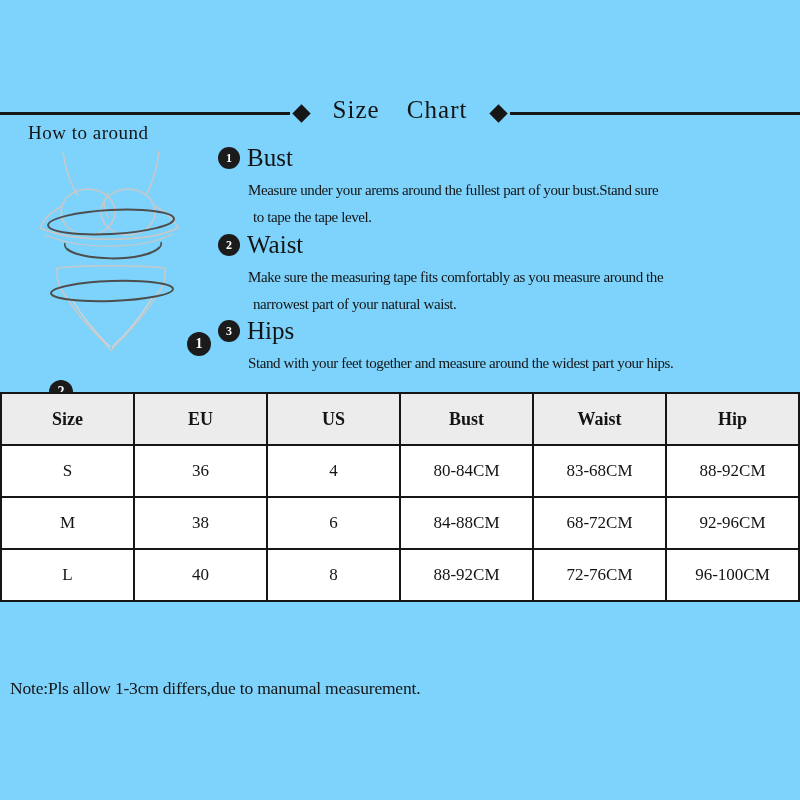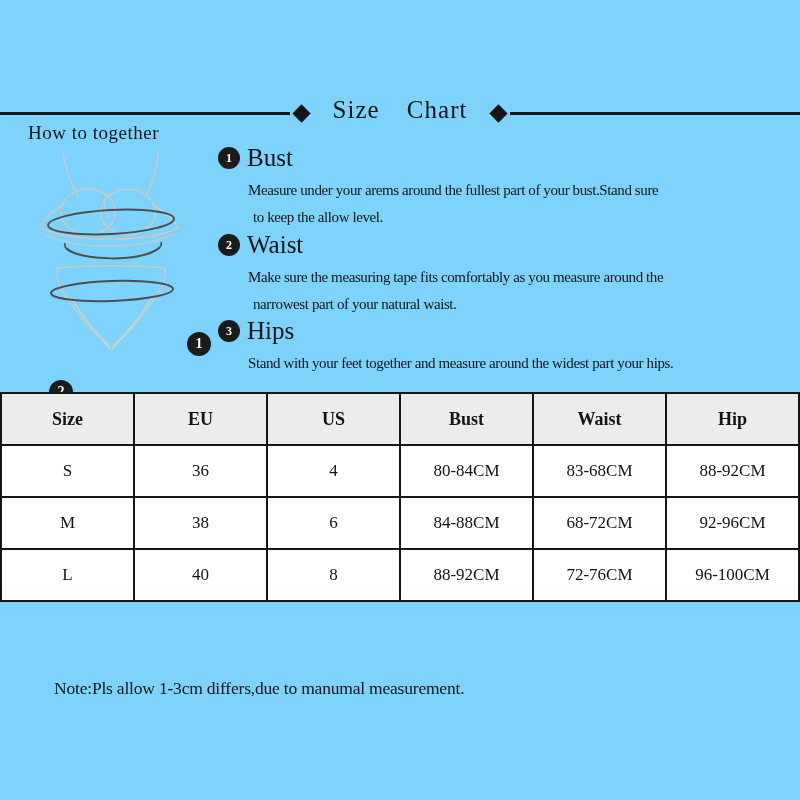--- a/index.html
+++ b/index.html
@@ -104,37 +104,36 @@
   }
   .size-table td { font-size: 17px; background: #ffffff; }
 
   
   .note {
     position: absolute;
     left: 10px; top: 678px;
     font-size: 17.5px;
     letter-spacing: -0.2px;
     white-space: nowrap;
-    margin-left: 44px;
   }
 </style>
 </head>
 <body>
 
 <div class="page">
 
   <div class="header-rule">
     <div class="rule-line"></div>
     <div class="diamond"></div>
     <div class="page-title">Size Chart</div>
     <div class="diamond"></div>
     <div class="rule-line"></div>
   </div>
 
-  <div class="htm-title">How to together</div>
+  <div class="htm-title">How to around</div>
 
   <div class="figure-wrap">
     <svg width="195" height="222" viewBox="0 0 195 222" fill="none" xmlns="http://www.w3.org/2000/svg">
 
       <path d="M 48 14 C 50 30 55 45 63 58" stroke="#c8c8c8" stroke-width="1.6"></path>
       <path d="M 144 13 C 142 30 138 45 131 58" stroke="#c8c8c8" stroke-width="1.6"></path>
 
       <ellipse cx="73" cy="74" rx="27" ry="23" stroke="#c8c8c8" stroke-width="1.6"></ellipse>
       <ellipse cx="113" cy="74" rx="27" ry="23" stroke="#c8c8c8" stroke-width="1.6"></ellipse>
       <path d="M 93 54 C 88 63 88 72 94 80" stroke="#c8c8c8" stroke-width="1.3"></path>
@@ -167,21 +166,21 @@
       </div>
   </div>
 
   <div class="instruction instr-bust">
     <div class="instr-head">
       <div class="num-badge">1</div>
       <div class="instr-label">Bust</div>
     </div>
     <div class="instr-desc">
       <div class="line">Measure under your arems around the fullest part of your bust.Stand sure</div>
-      <div class="line">to keep the allow level.</div>
+      <div class="line">to tape the tape level.</div>
     </div>
   </div>
 
   <div class="instruction instr-waist">
     <div class="instr-head">
       <div class="num-badge">2</div>
       <div class="instr-label">Waist</div>
     </div>
     <div class="instr-desc">
       <div class="line">Make sure the measuring tape fits comfortably as you measure around the</div>

